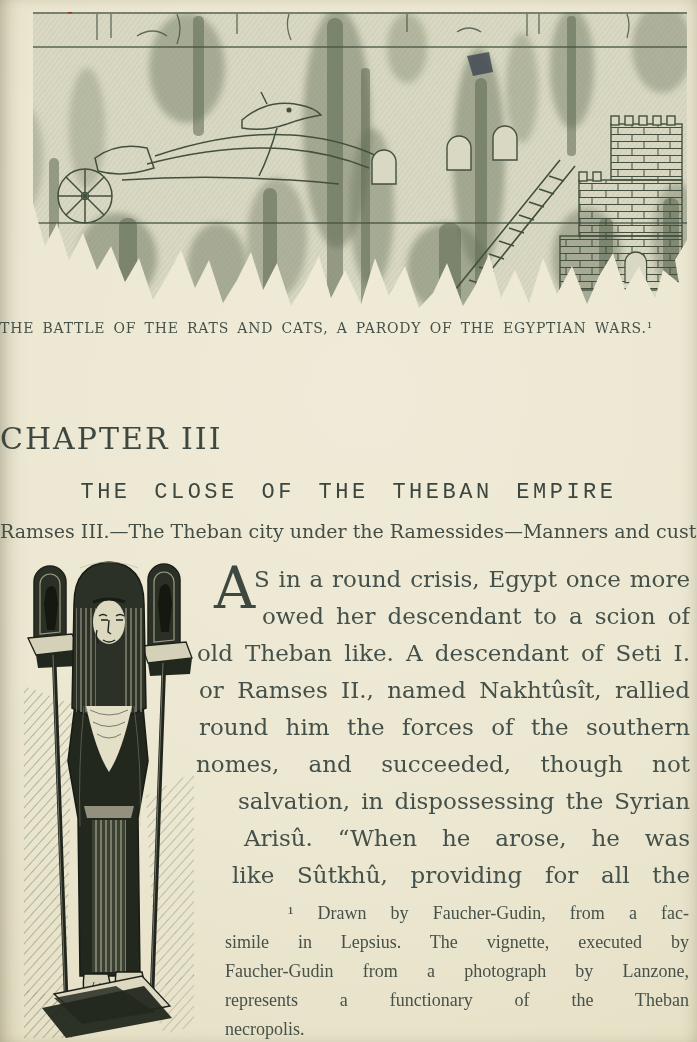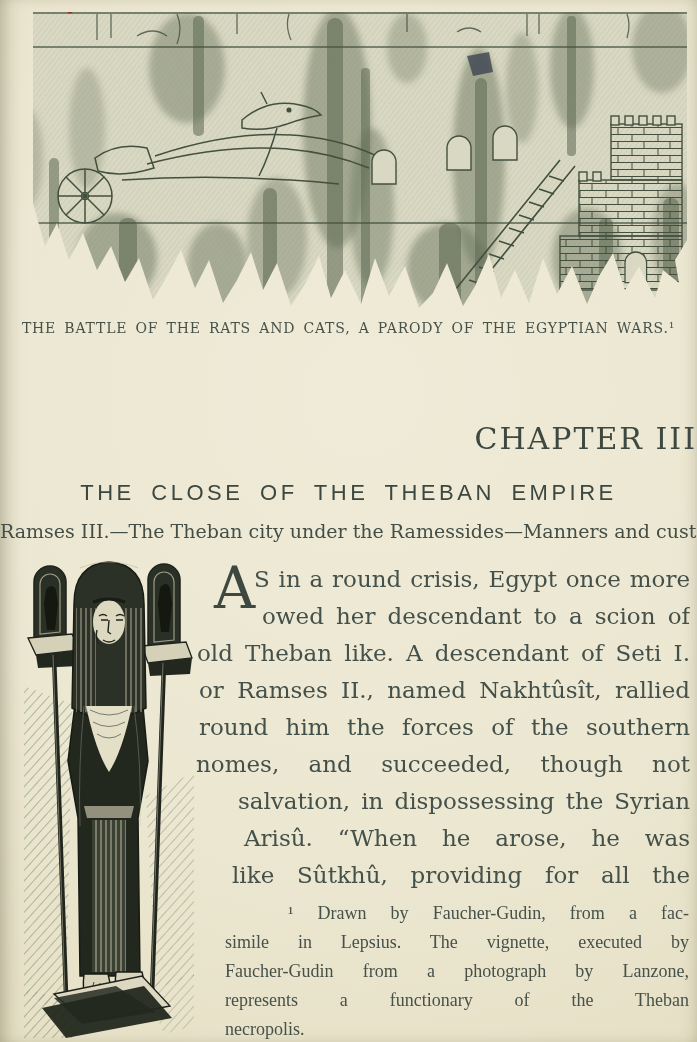--- a/index.html
+++ b/index.html
@@ -6,30 +6,30 @@
   .page{
     position:relative;width:697px;height:1042px;overflow:hidden;
     background:radial-gradient(ellipse 130% 90% at 52% 38%, #f0ebd8 0%, #ece7d1 48%, #e6e0c6 78%, #dcd5b6 100%);
     font-family:"DejaVu Serif", serif;color:#414c44;
     box-shadow:inset 14px 0 22px -14px rgba(90,85,55,.55), inset -10px 0 18px -12px rgba(90,85,55,.35);
   }
   .figure{position:absolute;margin:0;padding:0;}
   .battle{left:27px;top:8px;width:665px;height:304px;}
   .statue{left:24px;top:556px;width:170px;height:482px;}
   .caption{
-    position:absolute;left:0;right:0;top:320px;text-align:center;
+    position:absolute;left:0;right:0;top:320px;text-align:left;
     font-size:14px;letter-spacing:.8px;word-spacing:3px;color:#46514a;white-space:nowrap;
   }
   .chapter{
-    position:absolute;left:0;right:0;top:421px;margin:0;text-align:right;
+    position:absolute;left:0;right:0;top:421px;margin:0;text-align:left;
     font-size:30px;font-weight:normal;letter-spacing:2px;color:#3d4841;
   }
   .subtitle{
     position:absolute;left:0;right:0;top:480px;margin:0;text-align:center;
-    font-family:Liberation Sans, sans-serif;font-size:22px;font-weight:normal;
+    font-family:Liberation Mono, monospace;font-size:22px;font-weight:normal;
     letter-spacing:3.5px;word-spacing:7px;color:#3c4740;
   }
   .argument{
     position:absolute;left:0;right:0;top:520px;text-align:center;
     font-size:19px;color:#434e46;white-space:nowrap;
   }
   .bodytext{position:absolute;left:188px;top:561px;width:502px;}
   .bline{
     height:37px;line-height:37px;font-size:23px;color:#44504a;
     text-align:justify;text-align-last:justify;overflow:hidden;

